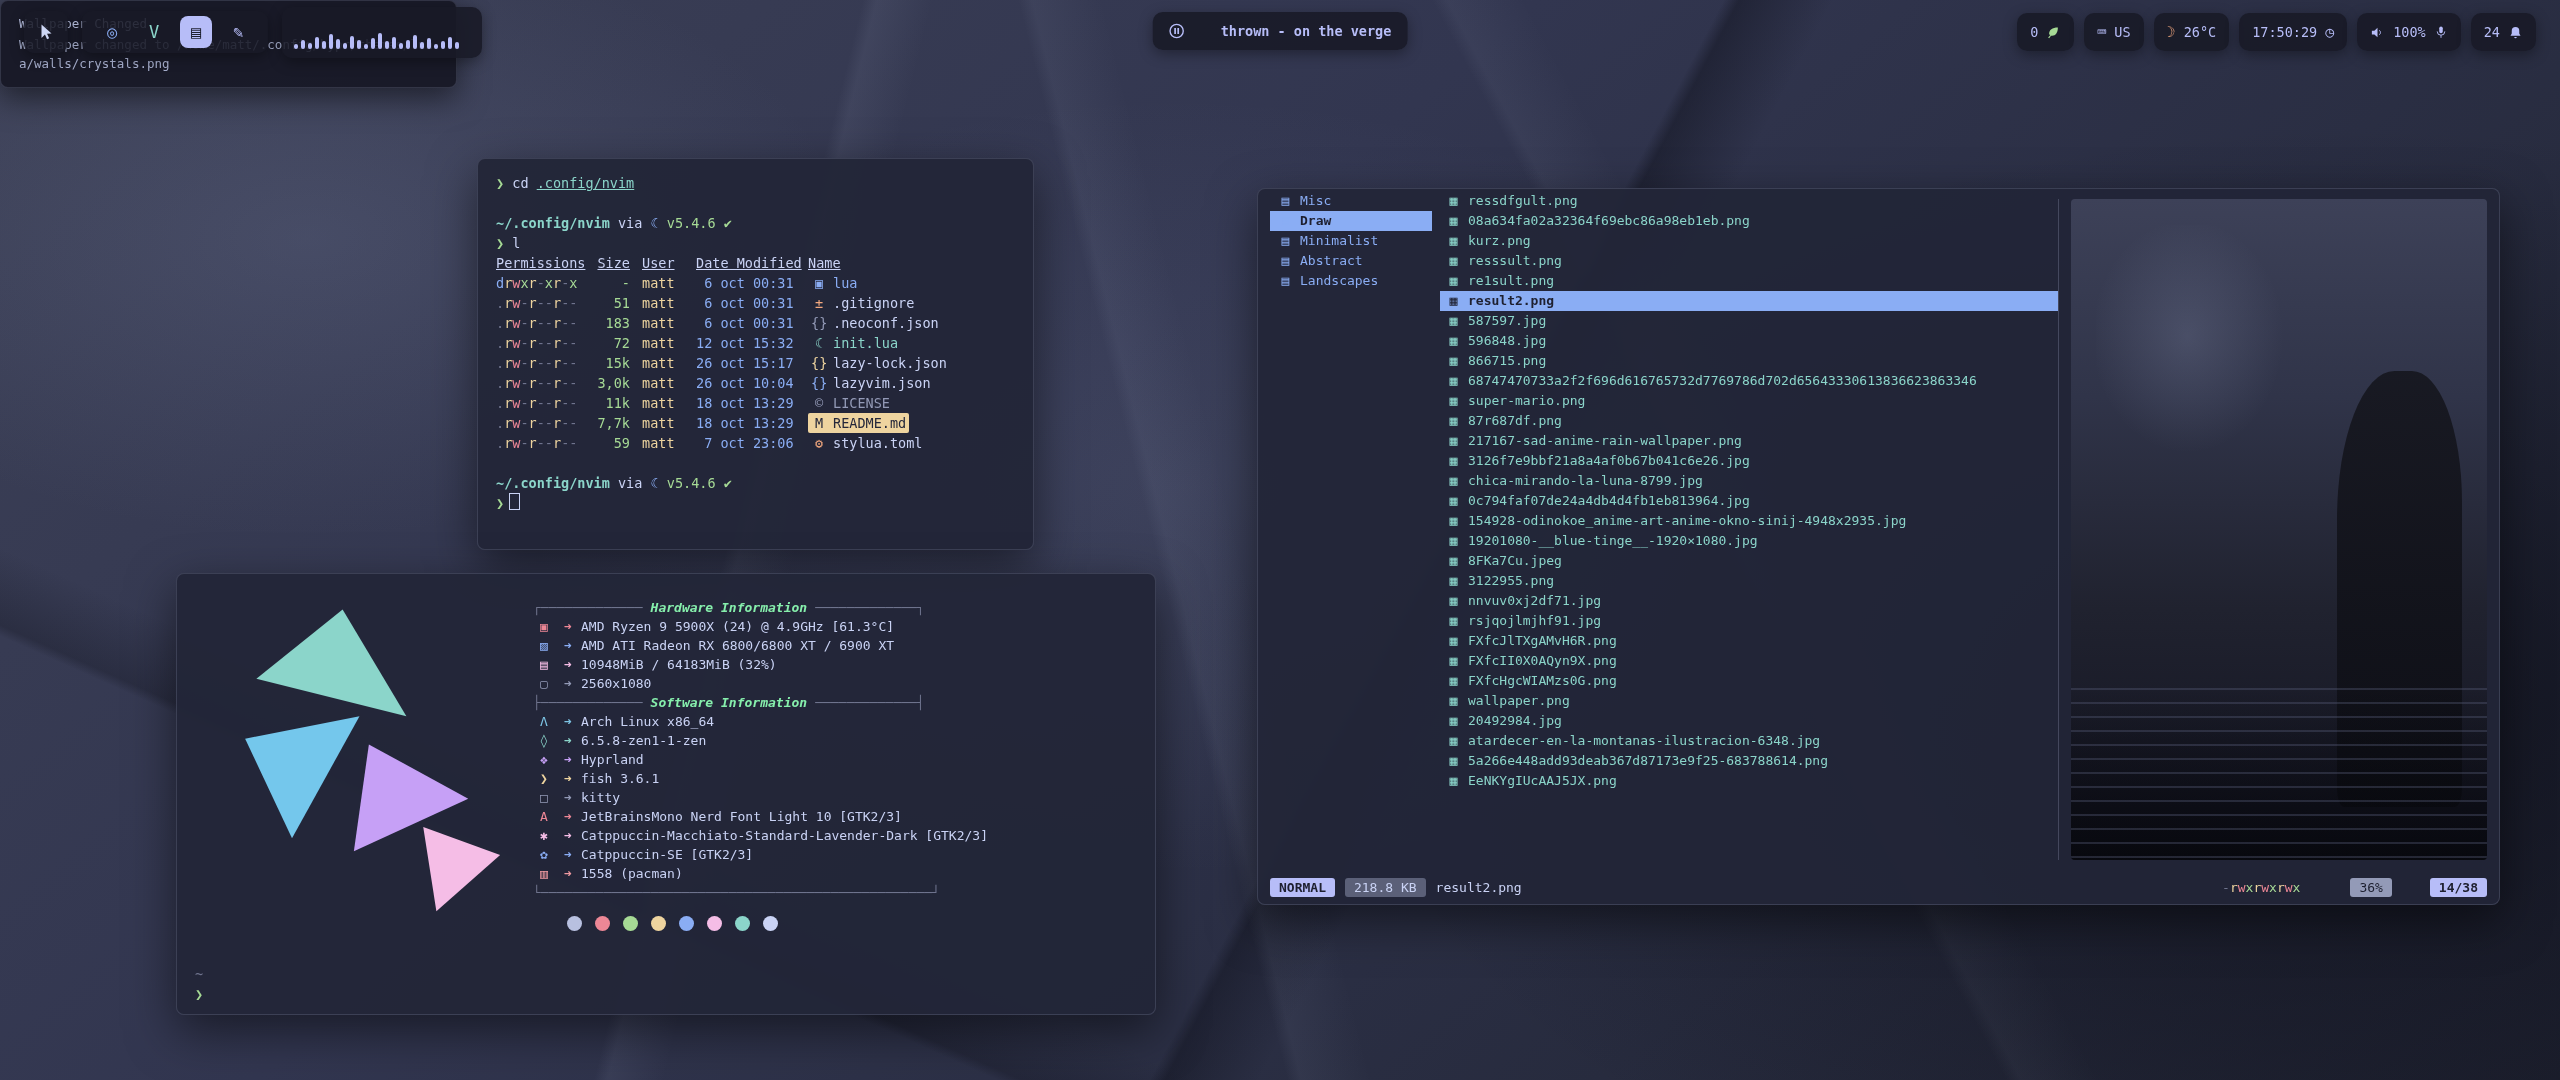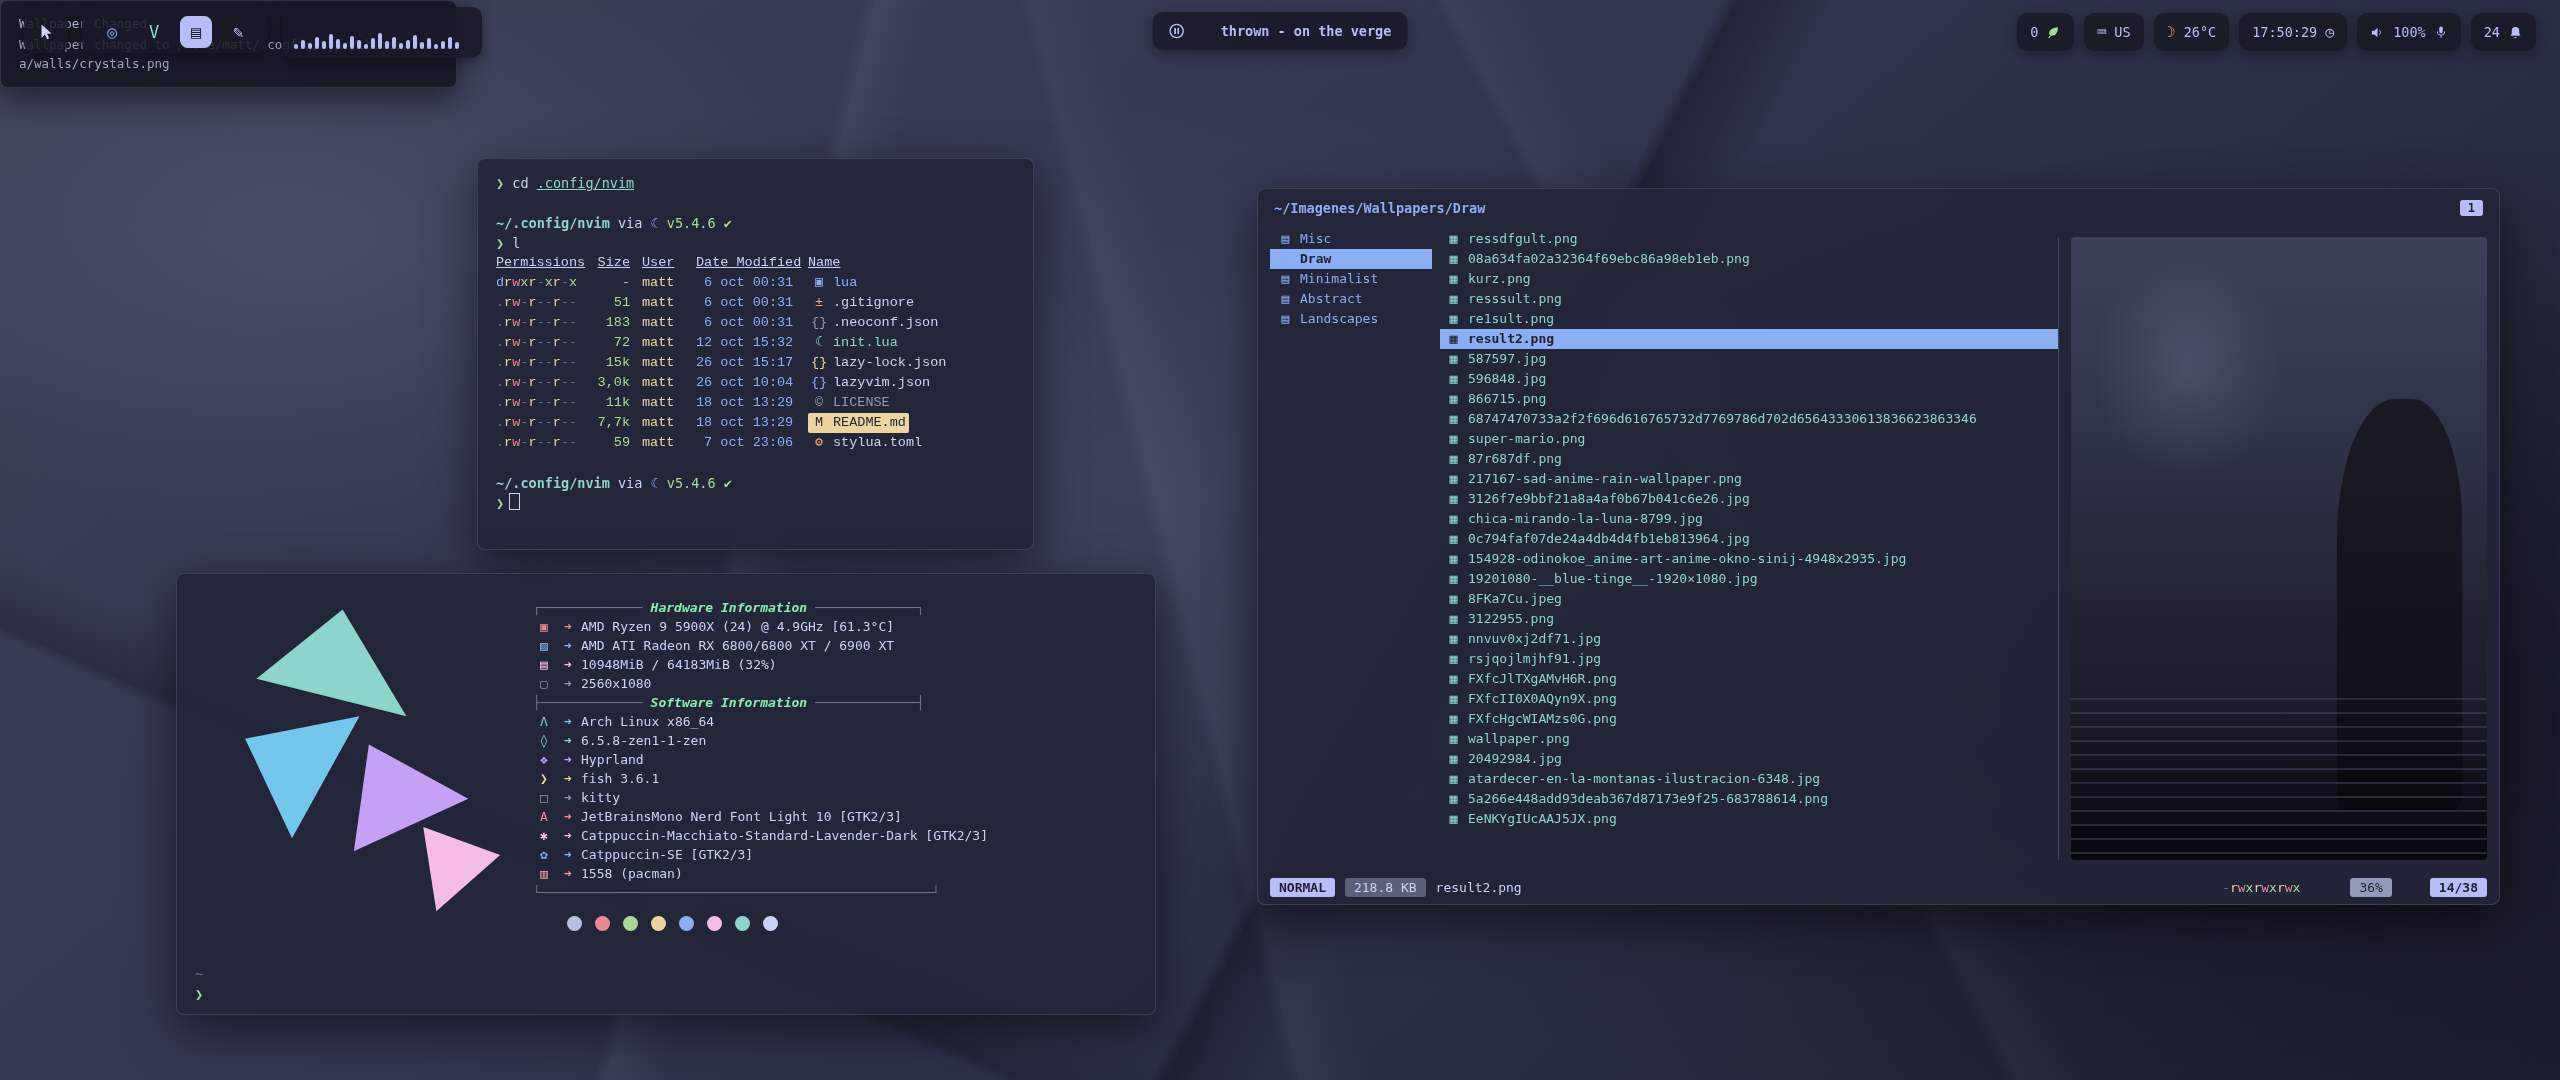--- a/index.html
+++ b/index.html
@@ -39,21 +39,21 @@
   .mod-icon{font-size:15px;font-style:normal;}
   .mod-icon.weather{color:#f5a97f;}
   .mod-text{letter-spacing:0;}
 
   
   .term1{left:477px;top:158px;width:557px;height:392px;padding:14px 18px;font-size:13.5px;line-height:20px;}
   .tline{height:20px;white-space:pre;}
   .blank{height:20px;}
   .green{color:#a6da95}.teal{color:#8bd5ca}.blue{color:#8aadf4}
   .white{color:#cad3f5}.dim{color:#6e738d}.bold{font-weight:bold}.underline{text-decoration:underline}
-  .eza-head,.eza-row{display:flex;height:20px;line-height:20px;font-family:Liberation Mono, monospace;}
+  .eza-head,.eza-row{display:flex;height:20px;line-height:20px;}
   .c-perm{width:88px;white-space:pre;}
   .c-size{width:46px;text-align:right;margin-right:12px;color:#a6da95;}
   .c-user{width:42px;margin-right:12px;color:#eed49f;}
   .c-date{width:112px;color:#8aadf4;white-space:pre;}
   .c-name{display:flex;gap:6px;padding:0 3px;border-radius:2px;}
   .fi{width:16px;font-style:normal;text-align:center;}
   .eza-head span{color:#cad3f5;text-decoration:underline;}
   .eza-head .h-size{width:46px;text-align:right;margin-right:12px;}
   .eza-head .h-perm{width:88px;}
   .eza-head .h-user{width:42px;margin-right:12px;}
@@ -449,24 +449,20 @@
           </div>
       </div>
     </div>
     <div class="fetch-prompt">
       <div class="dim">~</div>
       <div class="green">❯</div>
     </div>
   </div>
 
   <div class="win fm">
-    <div class="fm-header">
-      <span class="fm-path">~/Imagenes/Wallpapers/Draw</span>
-      <span class="fm-tab">1</span>
-    </div>
     <div class="fm-body">
       <div class="fm-sidebar">
 
           <div class="fm-dir">
             <i class="fm-ficon" style="color:#8aadf4">▤</i>
             <span>Misc</span>
           </div>
 
           <div class="fm-dir selected">
             <i class="fm-ficon" style="color:#8aadf4">▤</i>

